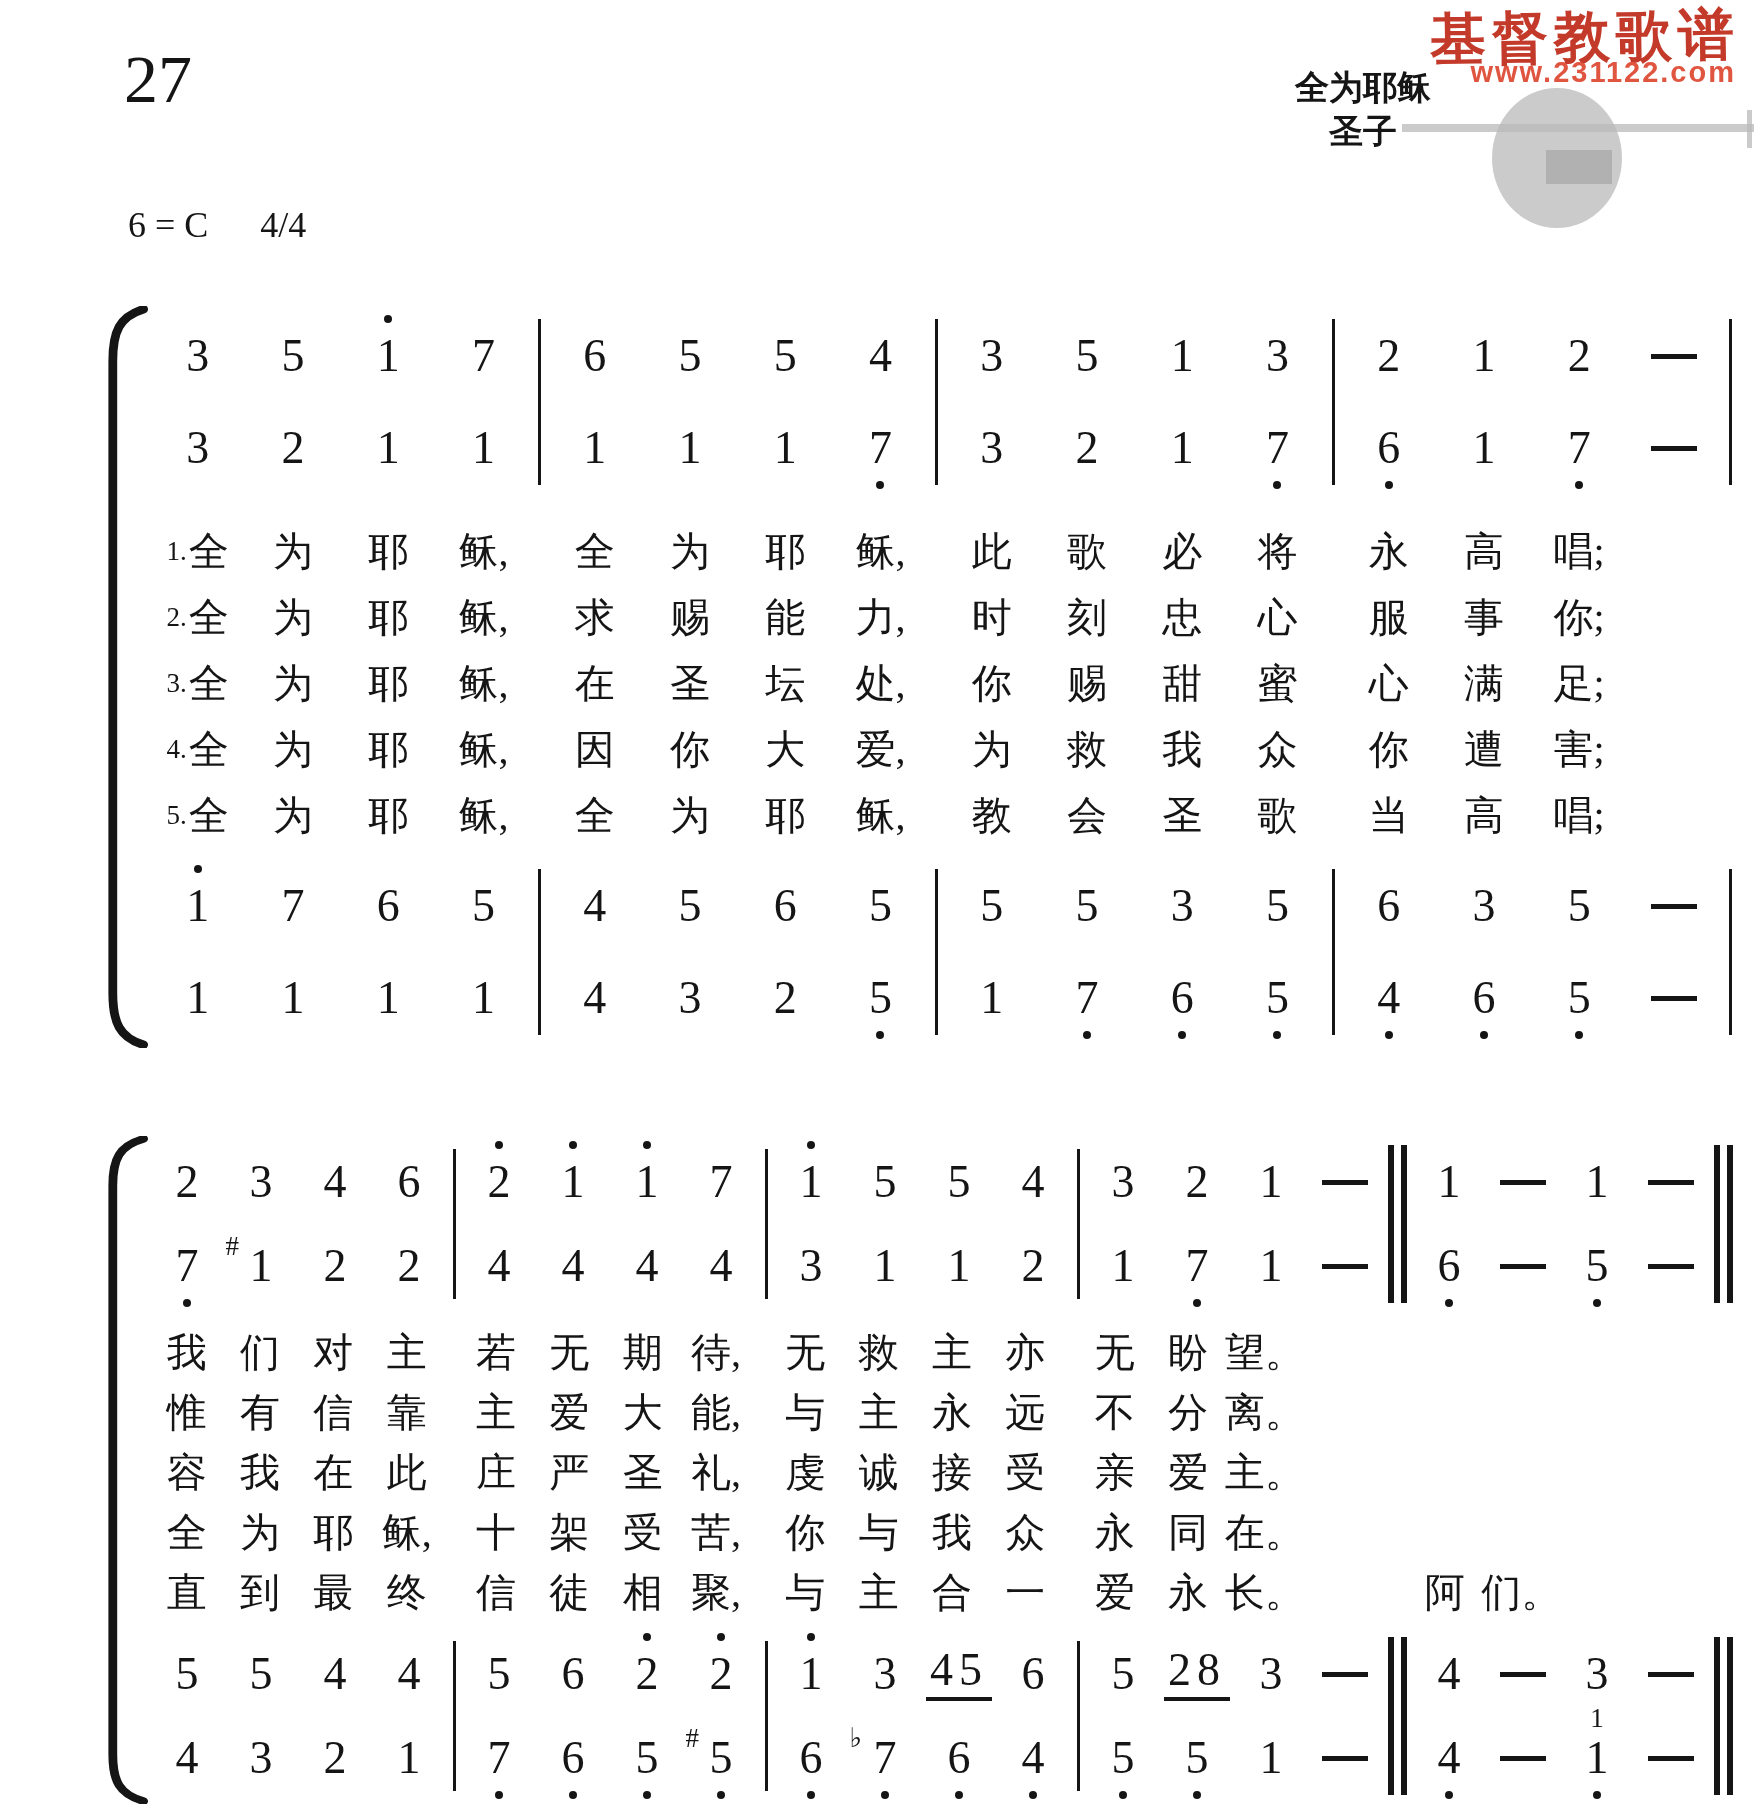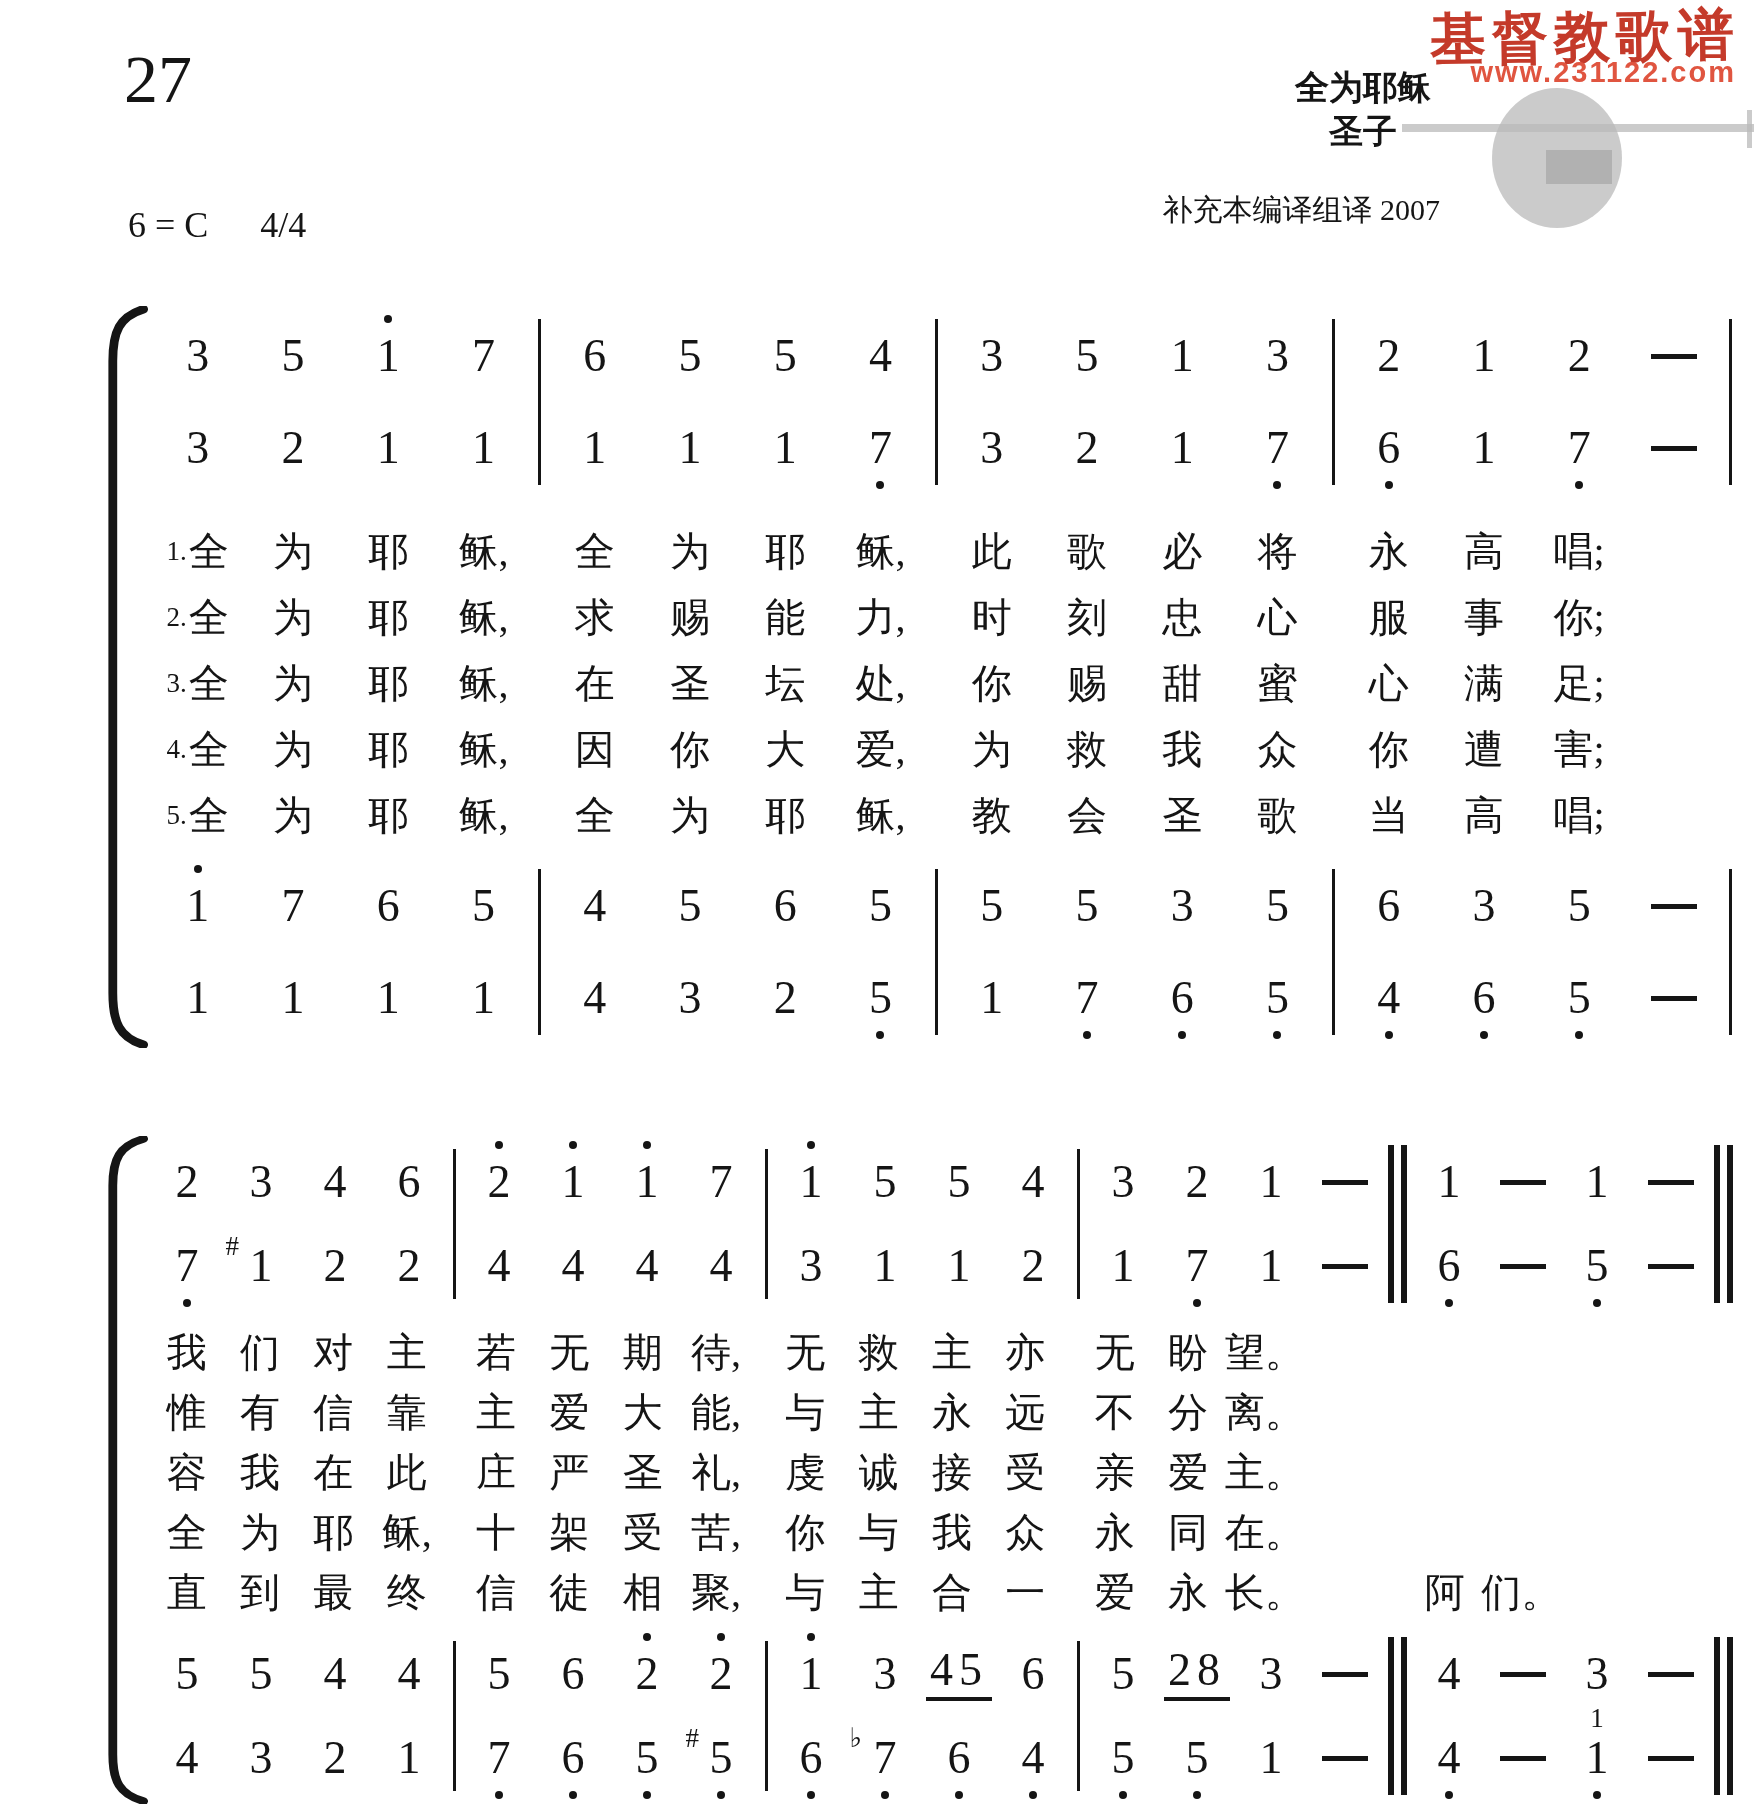--- a/index.html
+++ b/index.html
@@ -71,21 +71,20 @@
 
   <div class="title-box">
   </div>
 
   <div class="category">
     <div>全为耶稣</div>
     <div>圣子</div>
   </div>
 
   <div class="credits">
-    <div>补充本编译组译 2007</div>
   </div>
 
   <div class="keysig">
     <span>6 = C</span><span class="ts">4/4</span>
   </div>
 
   <div class="system sys1">
     <svg class="bracket" viewBox="0 0 40 700" preserveAspectRatio="none">
       <path d="M36 3 C14 10 8 24 8 52 L8 648 C8 676 14 690 36 697" fill="none" stroke="#151515" stroke-width="8" stroke-linecap="round"></path>
     </svg>

